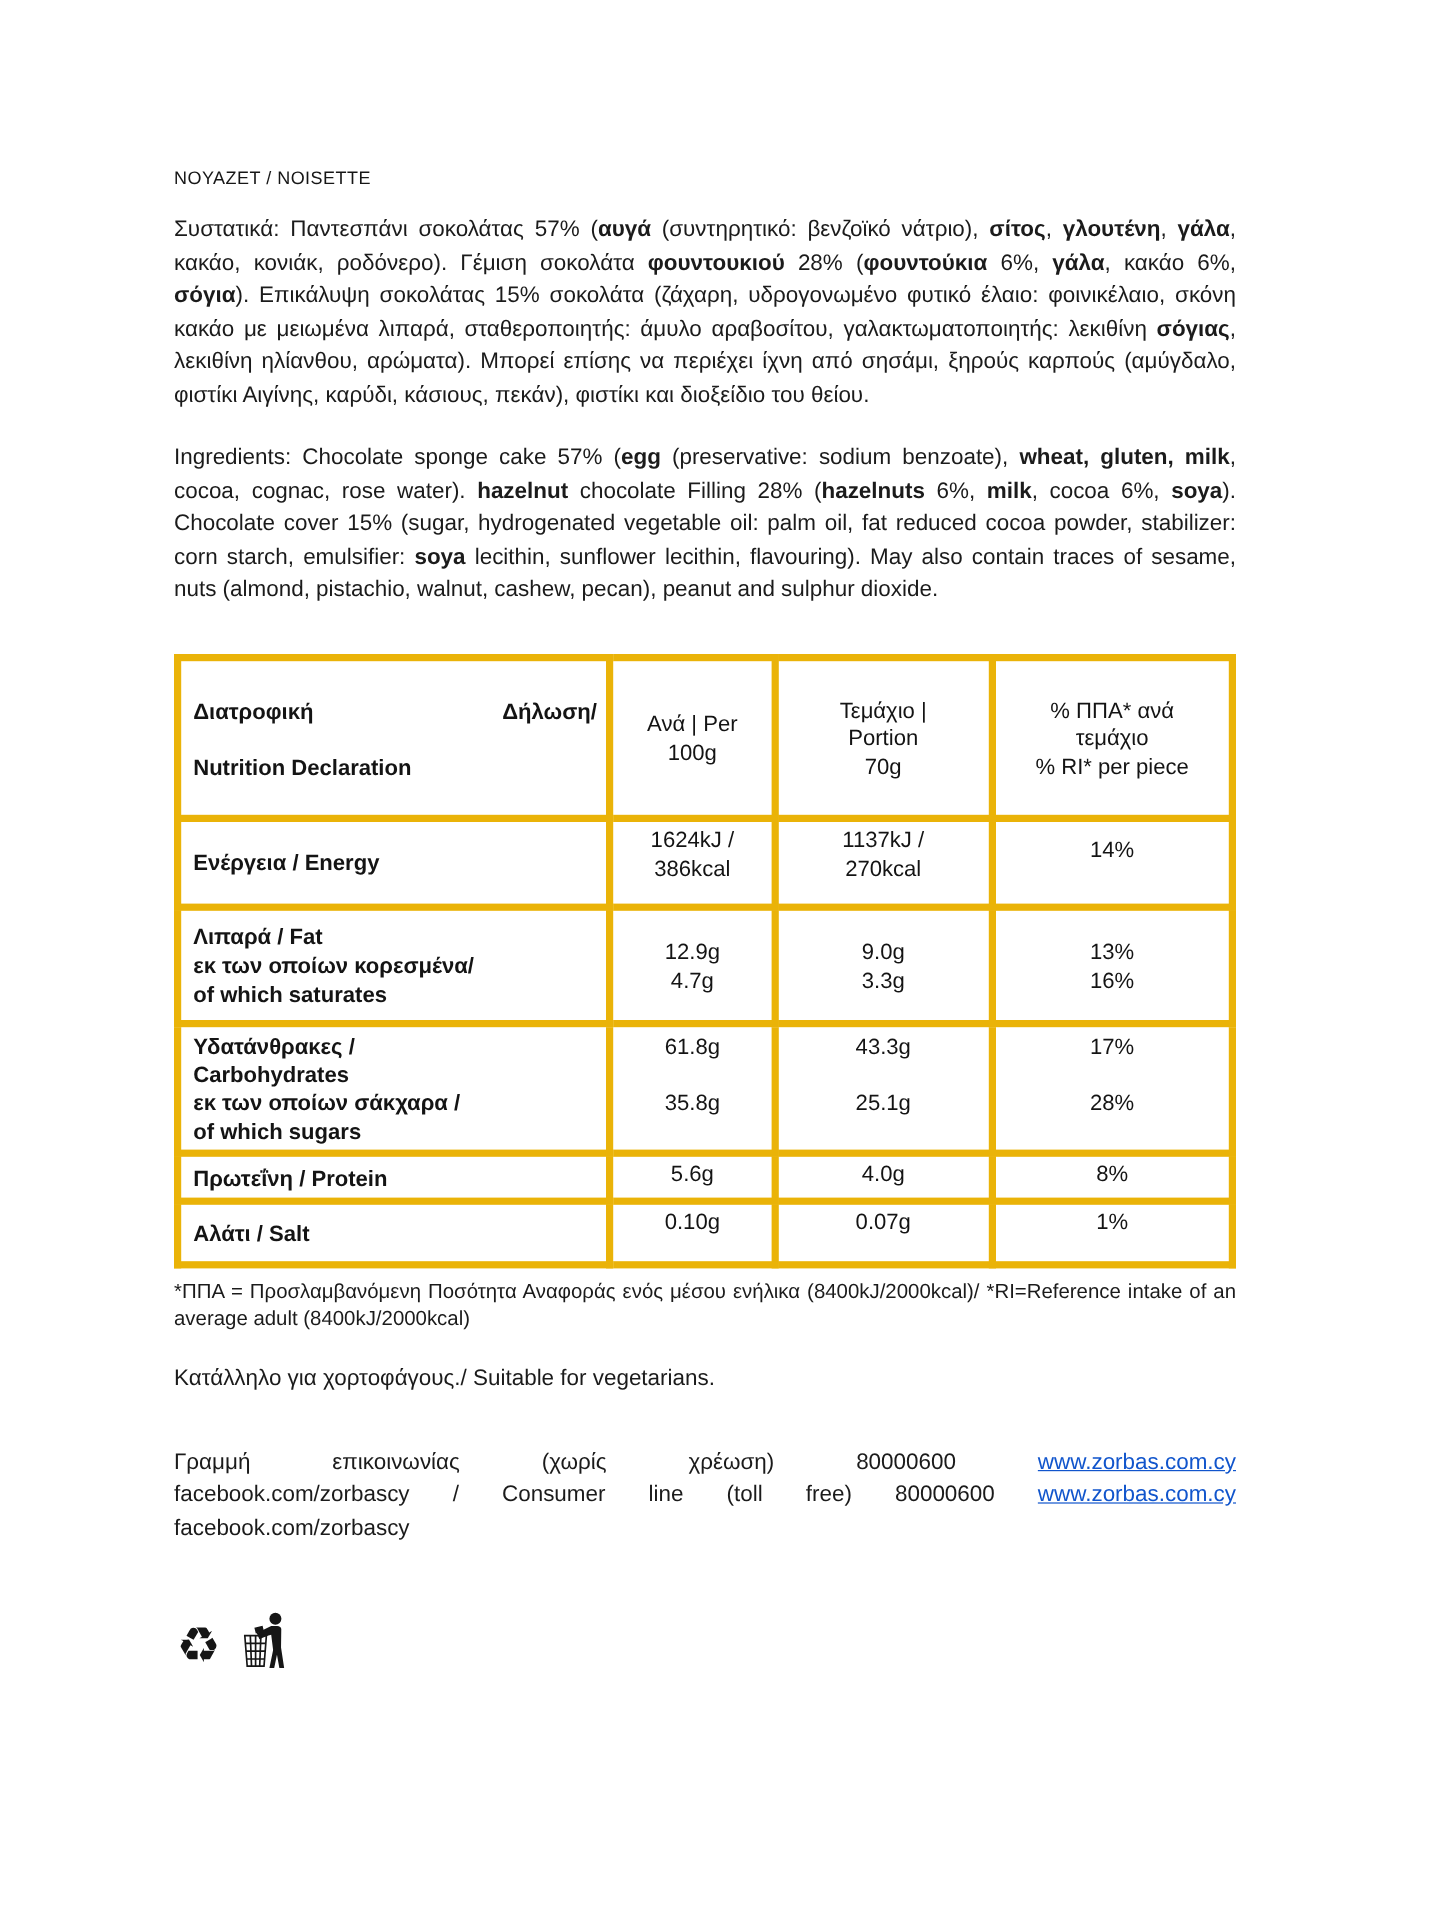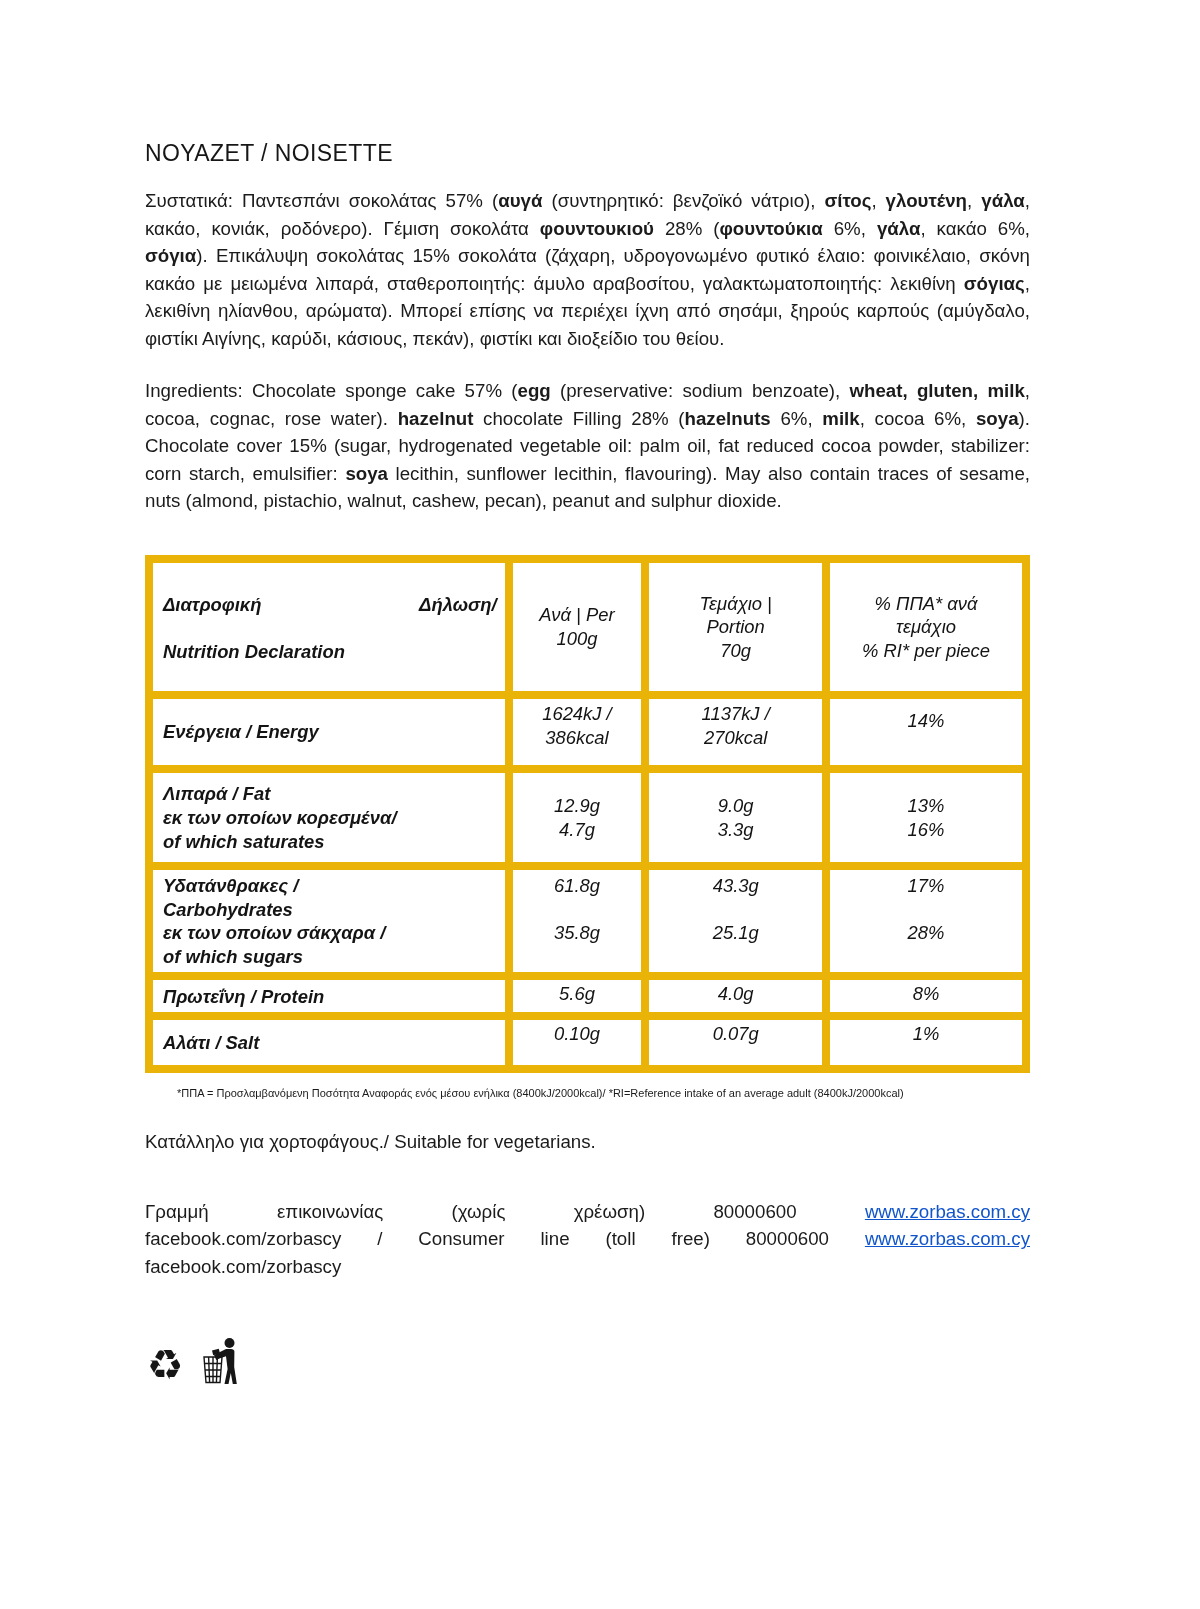--- a/index.html
+++ b/index.html
@@ -4,54 +4,54 @@
 <style>
   * { margin:0; padding:0; box-sizing:border-box; }
   html,body { background:#ffffff; }
   body {
     width:1200px; height:1609px; overflow:hidden;
     color:#1b1b1b;
     font-family:"Liberation Sans","DejaVu Sans",sans-serif;
   }
   .page { padding:140px 170px 0 145px; }
 
-  .title { font-size:23px; font-weight:400; letter-spacing:.4px; color:#161616; }
+  .title { font-size:15px; font-weight:400; letter-spacing:.4px; color:#161616; }
 
   .para { margin-top:20px; font-size:18.7px; line-height:27.5px; text-align:justify; }
   .para.en { margin-top:25px; }
 
   .b { font-weight:700; }
   .lnk { color:#1155cc; text-decoration:underline; cursor:pointer; }
 
   table.nutri {
     margin-top:40px; width:100%;
     border-collapse:collapse; table-layout:fixed;
     font-size:18.4px; line-height:1.28; color:#141414;
   }
-  table.nutri th, table.nutri td { border:8px solid #eab308;font-style:italic; }
+  table.nutri th, table.nutri td { border:6px solid #eab308; }
   .t-label { text-align:left; padding:4px 8px 4px 10px; font-weight:700; white-space:pre-line; }
   .t-val   { text-align:center; white-space:pre-line; font-weight:400; }
   thead th { font-weight:700; vertical-align:middle; padding:4px 6px; }
   thead th.t-label { vertical-align:top; padding-top:7px; }
   .hdr-line1 { display:flex; justify-content:space-between; }
   .r-head    { height:82px; }
   .r-energy  { height:74px; }
   .r-fat     { height:97px; }
   .r-carbs   { height:98px; }
   .r-protein { height:40px; }
   .r-salt    { height:53px; }
   .r-energy .t-label { vertical-align:middle; }
   .r-energy .t-val   { vertical-align:top; padding-top:3px; }
   .r-energy .t-ri    { vertical-align:middle; padding-bottom:26px;margin-left:40px; }
   .r-fat td  { vertical-align:middle; }
   .r-carbs td{ vertical-align:top; padding-top:4px; }
   .r-protein .t-label, .r-salt .t-label { vertical-align:middle; }
   .r-protein .t-val,   .r-salt .t-val   { vertical-align:top; padding-top:2px; }
 
-  .footnote { margin-top:9px; font-size:11px; line-height:22px; text-align:justify;margin-left:32px; }
+  .footnote { margin-top:9px; font-size:17px; line-height:22px; text-align:justify; }
   .veg      { margin-top:24px; font-size:18.7px; line-height:27.5px; }
   .storage  { margin-top:44px; }
   .producer { margin-top:14px; }
 
   .contact  { margin-top:42px; font-size:18.7px; line-height:27.5px; }
   .jline    { text-align:justify; text-align-last:justify; }
   .plainline{ text-align:left; }
 
   .icons { margin-top:54px; margin-left:2px; display:flex; align-items:flex-end; gap:17px; height:52px; }
   .recycle { font-family:"DejaVu Sans",sans-serif; font-size:41px; line-height:1; color:#161616; }

